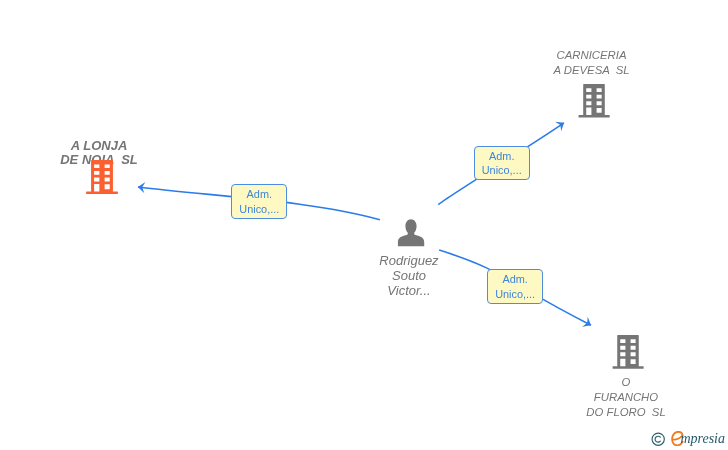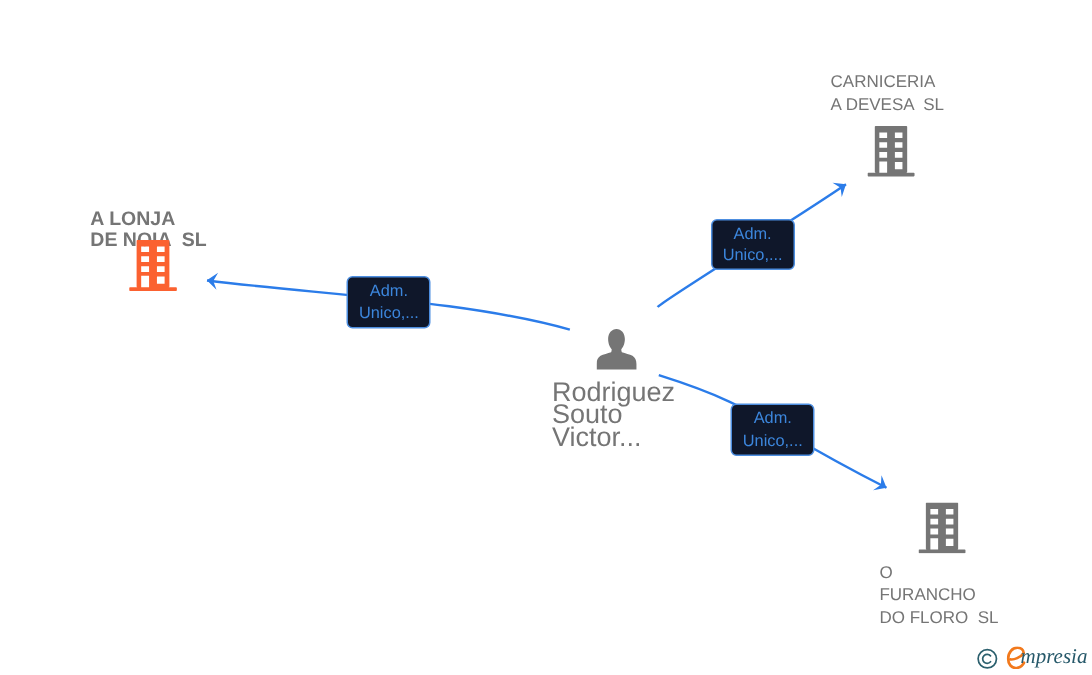--- a/index.html
+++ b/index.html
@@ -6,28 +6,28 @@
   html,body{margin:0;padding:0;background:#ffffff;}
   body{width:728px;height:450px;overflow:hidden;
        font-family:"Liberation Sans",sans-serif;
        -webkit-font-smoothing:antialiased;}
   #canvas{position:relative;width:728px;height:450px;background:#fff;overflow:hidden;}
   svg#edges{position:absolute;left:0;top:0;width:728px;height:450px;}
 
   .node{position:absolute;}
   .node .icon{position:absolute;left:50%;top:0;transform:translateX(-50%);display:block;}
   .node .label{position:absolute;left:50%;transform:translateX(-50%) translateZ(0);
-               white-space:pre;text-align:left;color:#757575;}
+               white-space:pre;text-align:center;color:#757575;font-style:italic;}
   .co-label{font-size:11.35px;line-height:14.7px;}
-  .pe-label{font-size:18px;line-height:14.65px;}
+  .pe-label{font-size:13px;line-height:14.65px;}
   .sel-label{font-size:13px;line-height:13.8px;}
   .node.sel .label{font-weight:bold;}
 
   .edge-label{position:absolute;box-sizing:border-box;
-     background:#0f172a;
+     background:#fef9c3;
      border:1.5px solid #4d8ee0;border-radius:4px;
      color:#3c86dc;font-size:10.9px;line-height:14.8px;white-space:pre;
      text-align:center;padding-top:1.5px;}
   .el-text{display:block;transform:translateZ(0);will-change:opacity;}
 
   #watermark{position:absolute;left:651.2px;top:428.4px;width:76px;height:22px;text-align:center;}
 </style>
 </head>
 <body>
 

